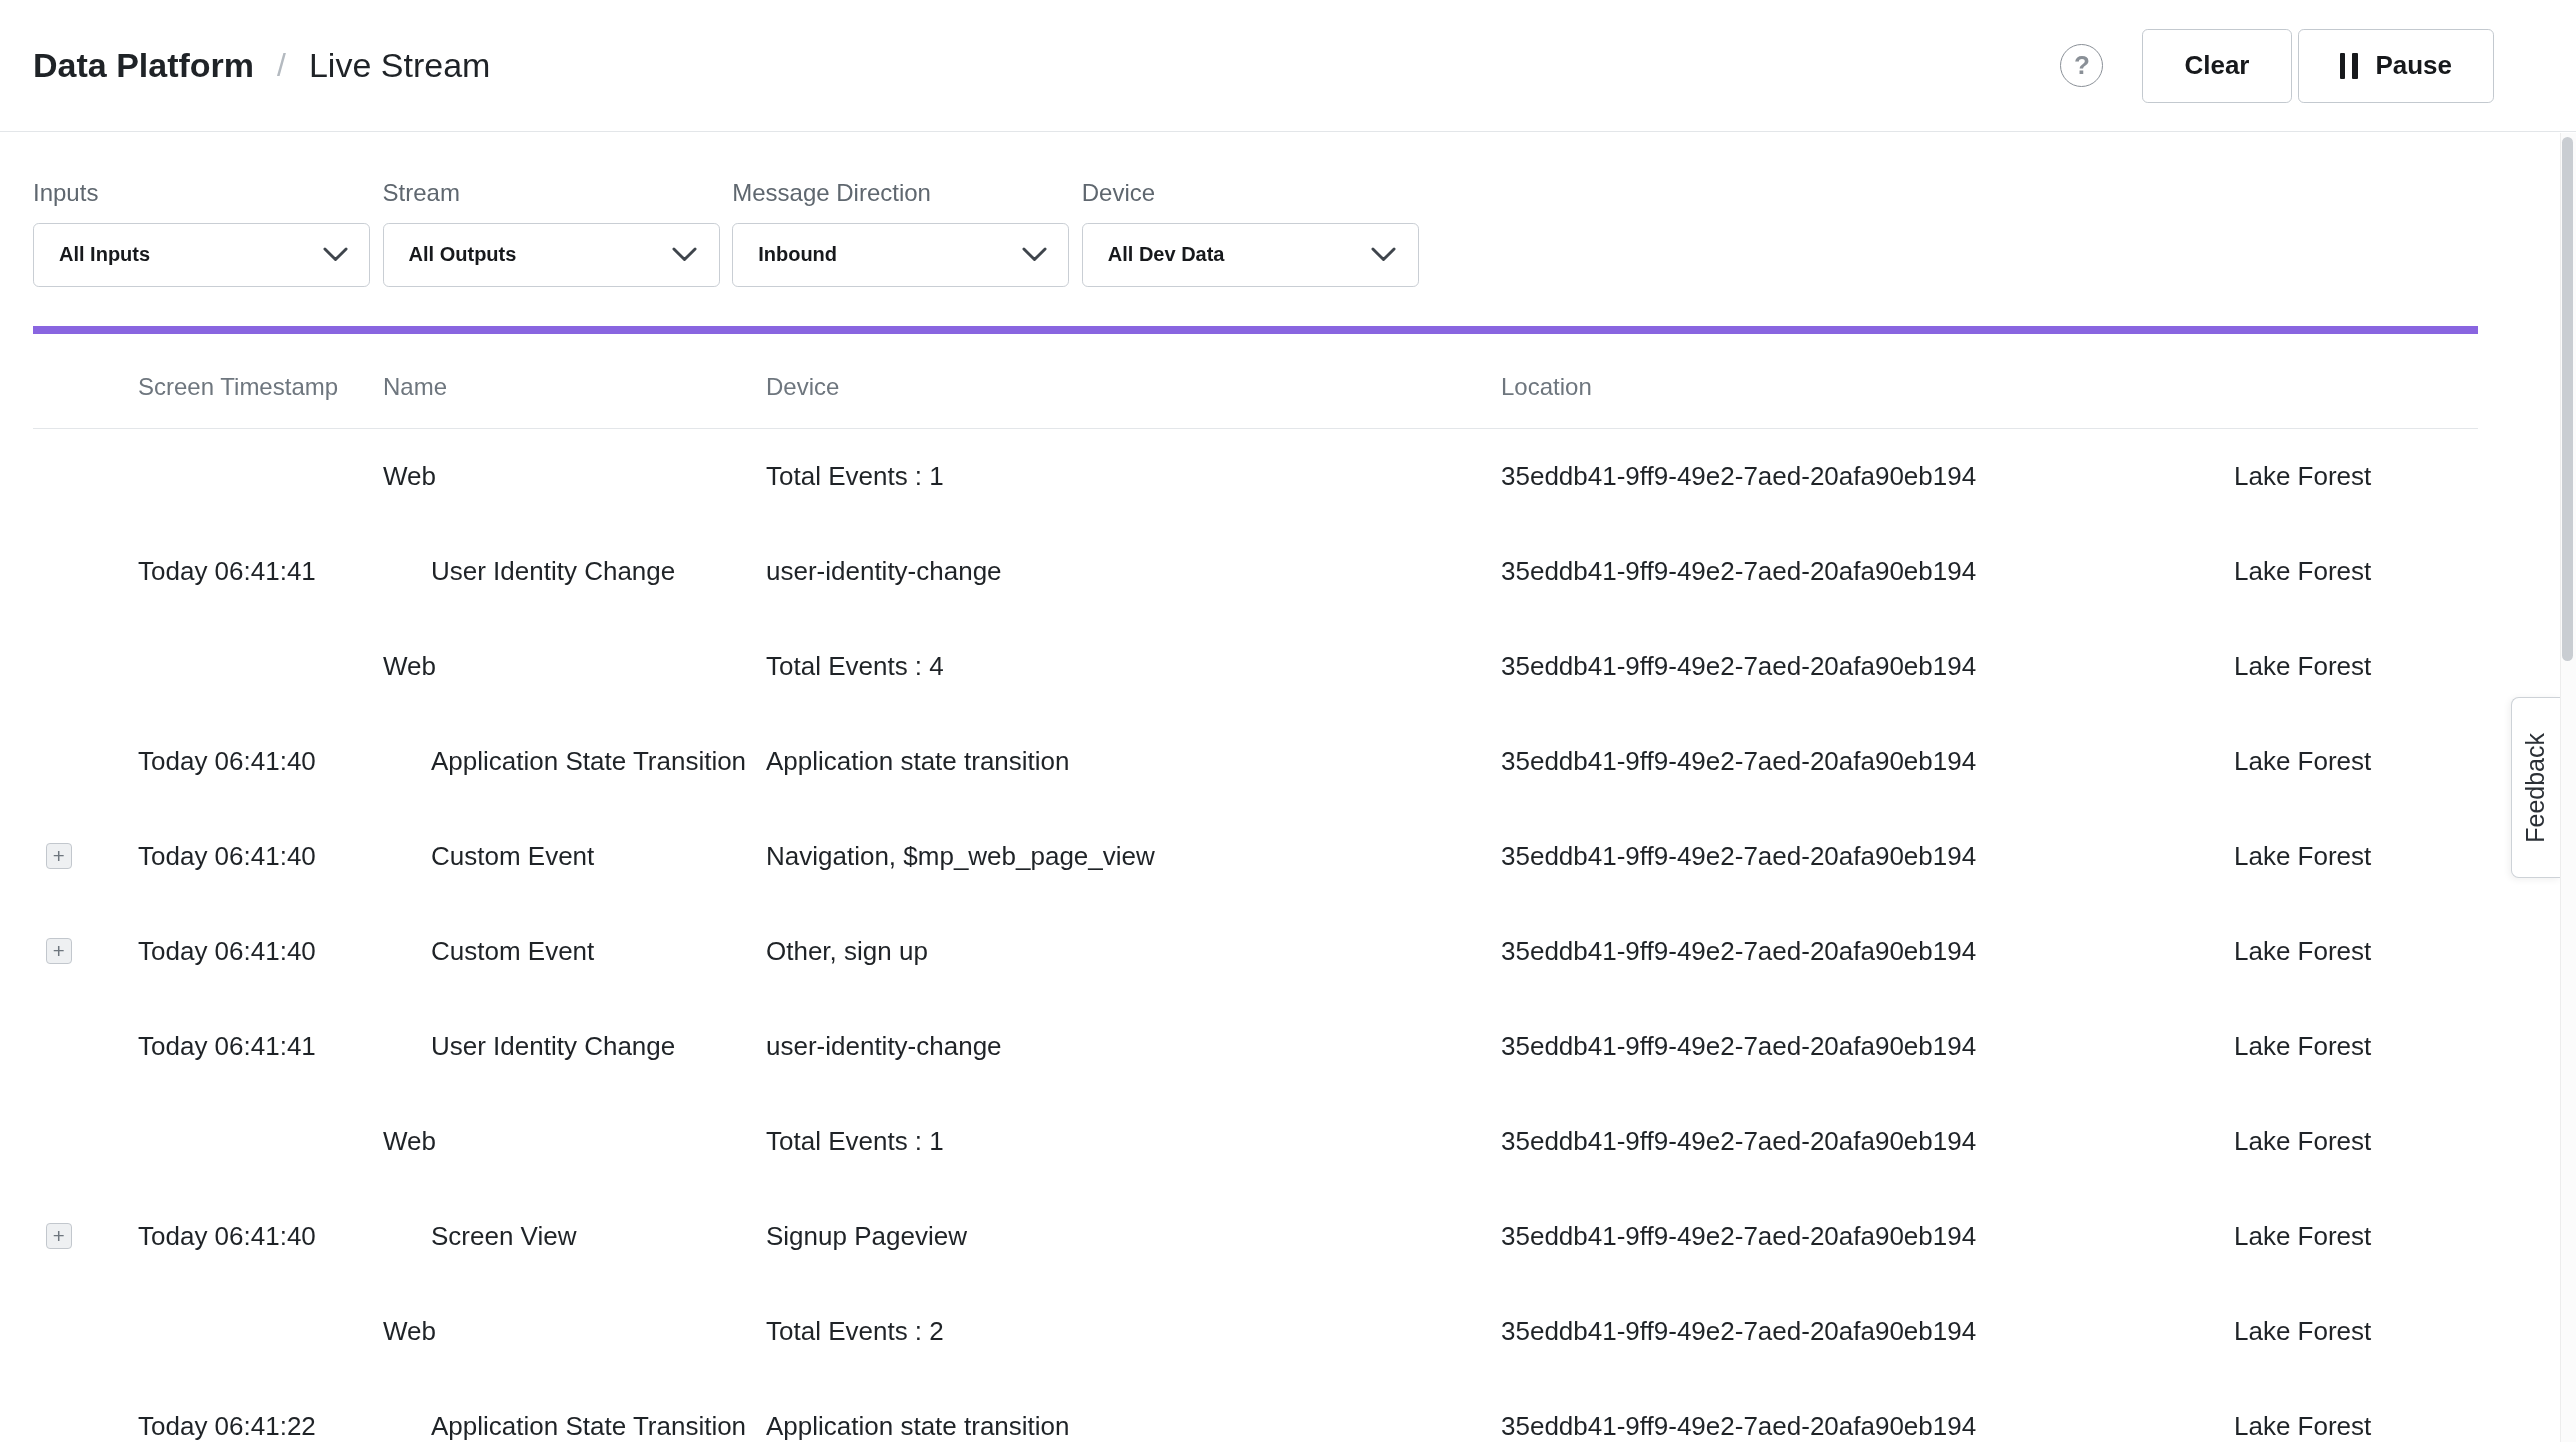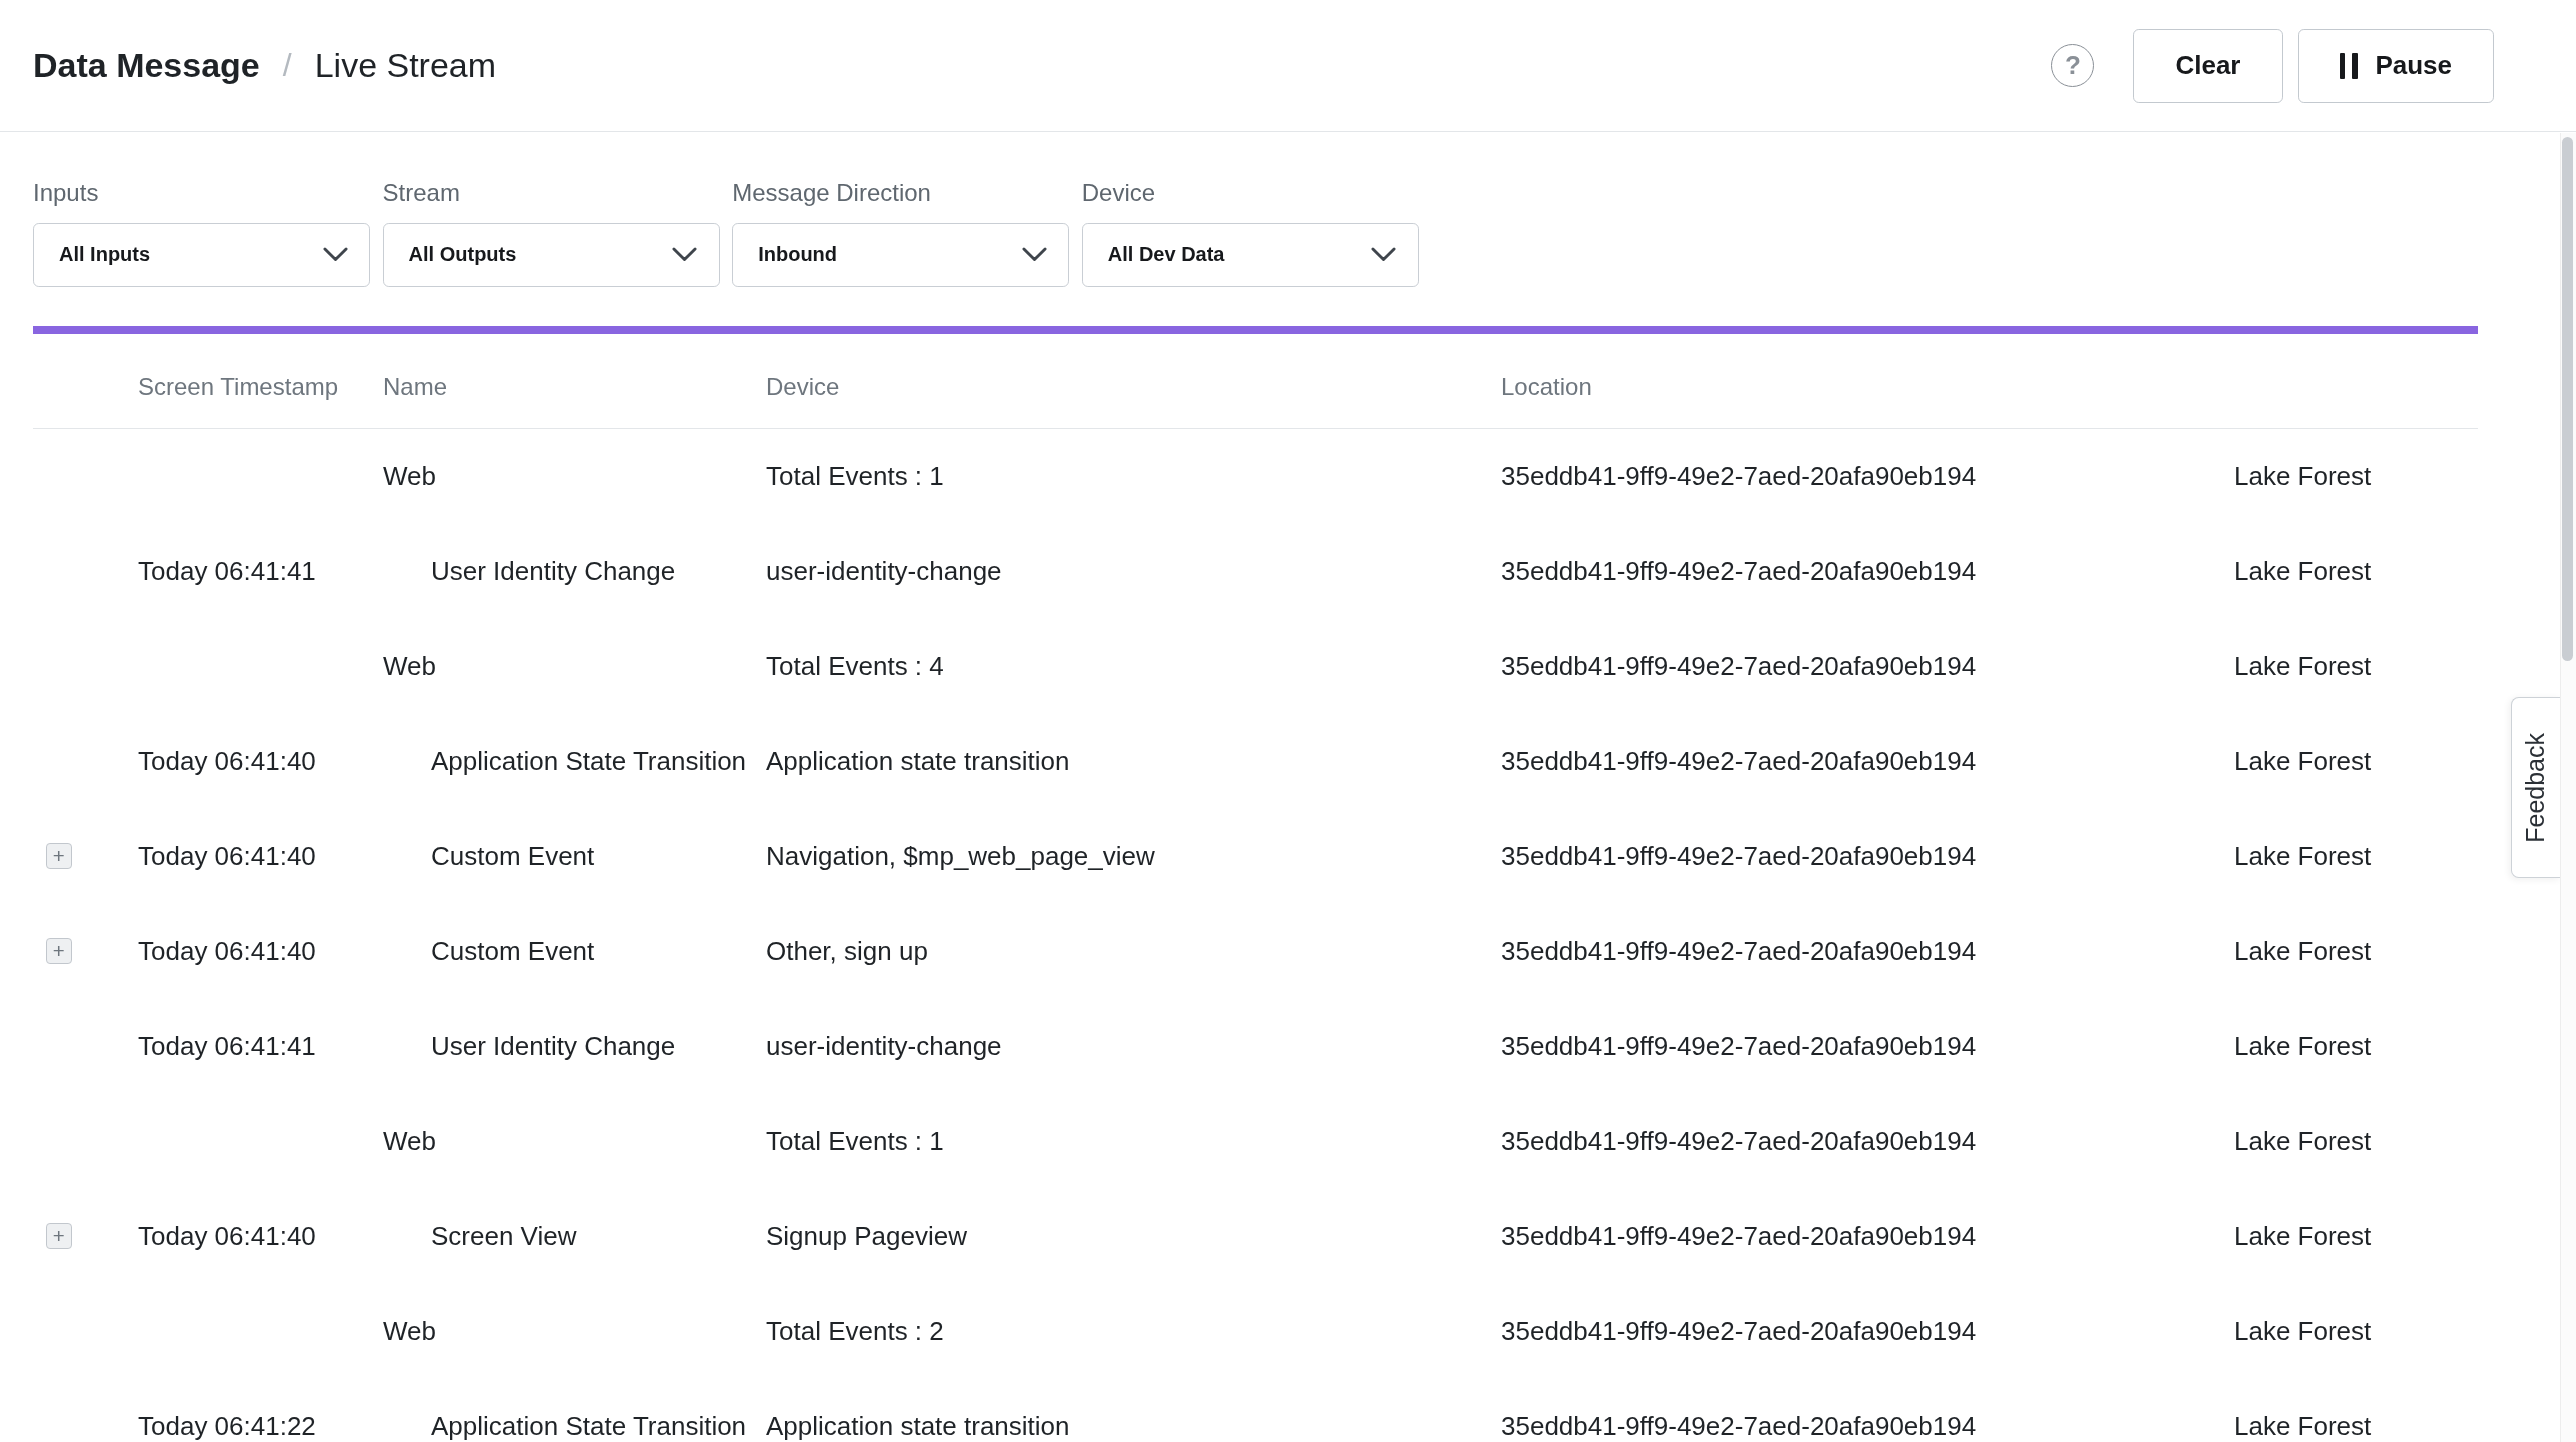--- a/index.html
+++ b/index.html
@@ -20,21 +20,21 @@
   .crumb-sep { color:#b4bac0; font-size:32px; font-weight:normal; }
   .crumb-current { font-weight:normal; }
 
   .header-controls { display:flex; align-items:center; gap:39px; }
   .help-btn {
     width:43px; height:43px; border-radius:50%;
     border:1.9px solid #8a9097; color:#8a9097; background:#fff;
     font-size:26px; font-weight:bold;
     display:flex; align-items:center; justify-content:center; cursor:pointer;
   }
-  .btn-group { display:flex; align-items:center; gap:15px; }
+  .btn-group { display:flex; align-items:center; gap:6px; }
   .btn {
     height:74px; padding:0 41px; background:#fff;
     border:1px solid #c3c9cf; border-radius:5.8px;
     font-size:26px; font-weight:bold; color:#17191c;
     font-family:"Liberation Sans", sans-serif;
     display:flex; align-items:center; gap:17.5px; cursor:pointer;
   }
   .pause-icon { display:flex; gap:6.8px; }
   .pause-icon span { width:5.8px; height:26px; background:#17191c; border-radius:1px; }
 
@@ -95,21 +95,21 @@
   .scrollbar-thumb {
     position:absolute; top:3.9px; right:2.9px; width:10.7px; height:524px;
     background:#c9cdd2; border-radius:5.8px; cursor:grab;
   }
 </style>
 </head>
 <body>
 
 <div class="header">
   <div class="breadcrumb">
-    <span class="crumb-parent">Data Message</span>
+    <span class="crumb-parent">Data Platform</span>
     <span class="crumb-sep">/</span>
     <span class="crumb-current">Live Stream</span>
   </div>
   <div class="header-controls">
     <div class="help-btn">?</div>
     <div class="btn-group">
       <button class="btn">
         <span>Clear</span>
       </button>
       <button class="btn">

